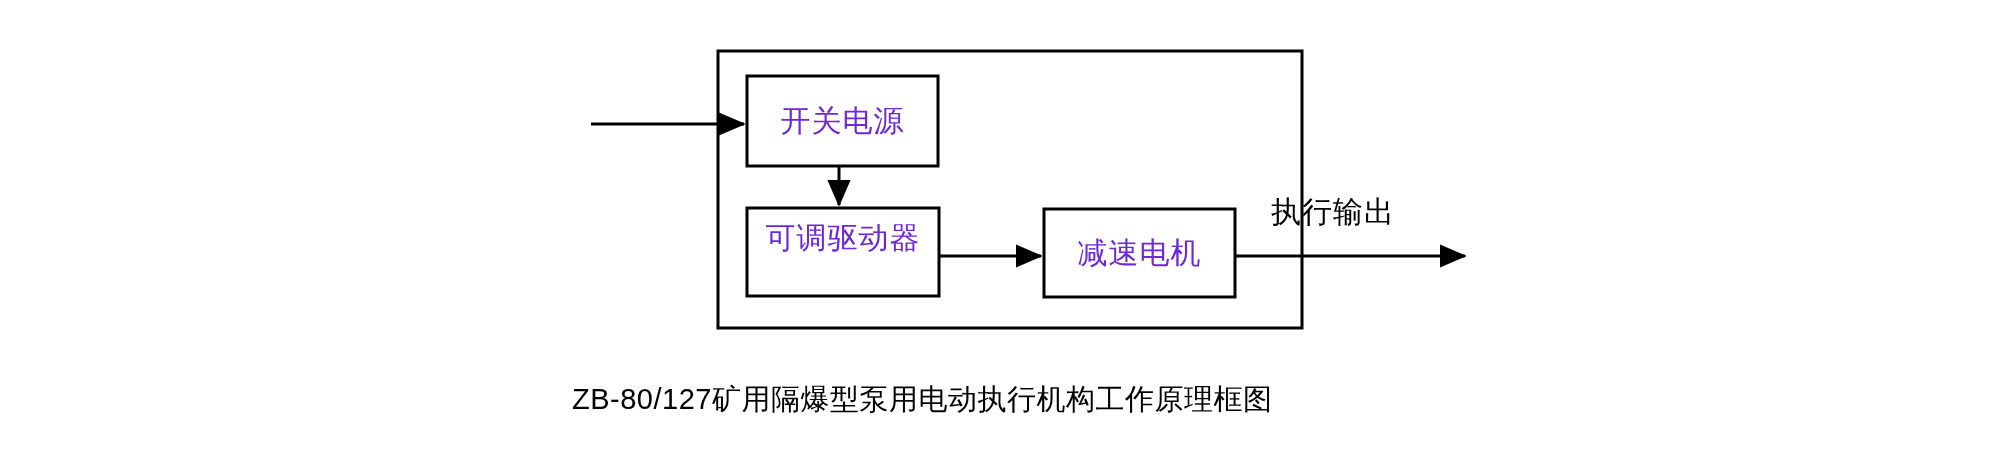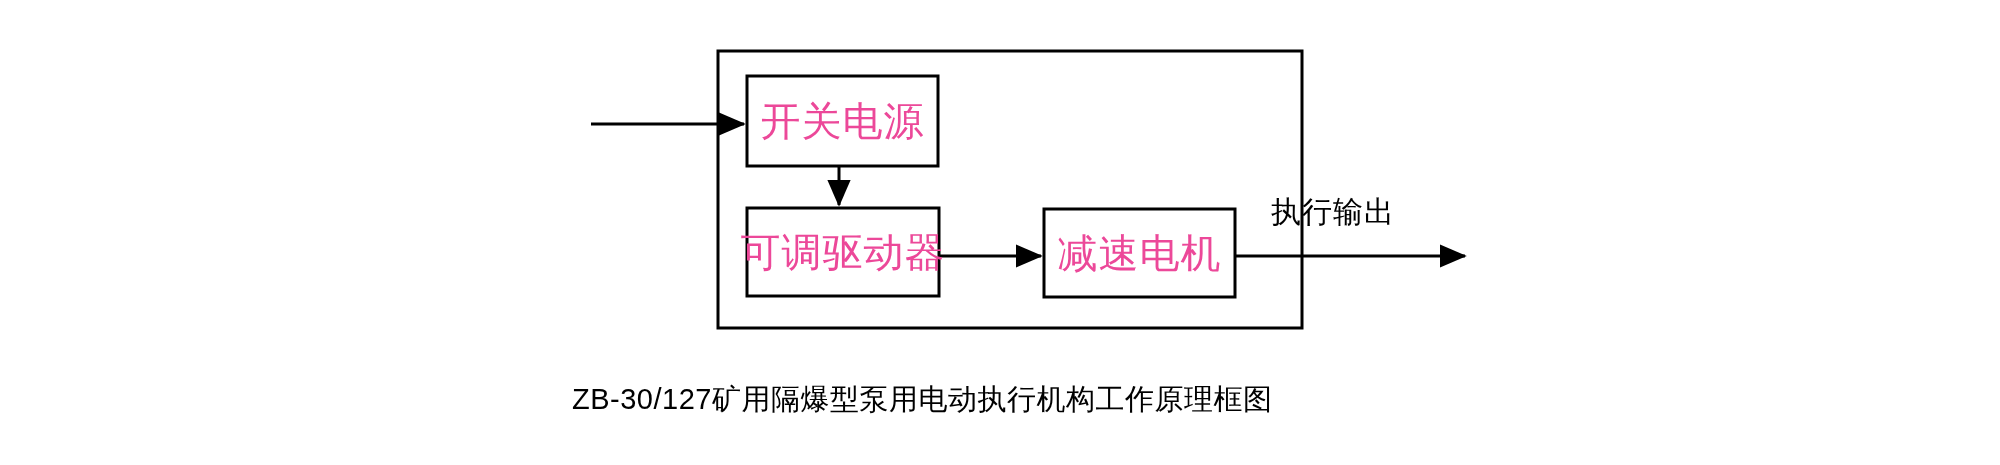--- a/index.html
+++ b/index.html
@@ -20,22 +20,22 @@
     left: 0;
     top: 0;
     width: 2000px;
     height: 465px;
   }
   .box-label {
     position: absolute;
     display: flex;
     align-items: center;
     justify-content: center;
-    font-size: 40px;
-    color: #ec4899;
+    font-size: 30px;
+    color: #6d28d9;
     letter-spacing: 1px;
     white-space: nowrap;
     font-family: Liberation Sans, sans-serif;
   }
   .flow-label {
     position: absolute;
     font-size: 30px;
     color: #000000;
     letter-spacing: 1px;
     white-space: nowrap;
@@ -43,21 +43,21 @@
   }
   .caption {
     position: absolute;
     font-size: 29px;
     color: #000000;
     letter-spacing: 0.5px;
     white-space: nowrap;
     font-family: "Liberation Sans", "DejaVu Sans", sans-serif;
   }
   #box-switching-power { left: 747px; top: 76px; width: 191px; height: 90px; }
-  #box-adjustable-driver { left: 747px; top: 208px; width: 192px; height: 88px; }
+  #box-adjustable-driver { left: 747px; top: 194px; width: 192px; height: 88px; }
   #box-gear-motor { left: 1044px; top: 209px; width: 191px; height: 88px; border-radius: 19px; }
   #label-actuator-output { left: 1271px; top: 192px; }
   #caption-text { left: 572px; top: 380px; }
 </style>
 </head>
 <body>
 
 <div id="canvas">
 
   <svg class="diagram-svg" viewBox="0 0 2000 465">
@@ -85,15 +85,15 @@
   </svg>
 
   <div class="box-label" id="box-switching-power">开关电源</div>
 
   <div class="box-label" id="box-adjustable-driver">可调驱动器</div>
 
   <div class="box-label" id="box-gear-motor">减速电机</div>
 
   <div class="flow-label" id="label-actuator-output">执行输出</div>
 
-  <div class="caption" id="caption-text">ZB-30/127矿用隔爆型泵用电动执行机构工作原理框图</div>
+  <div class="caption" id="caption-text">ZB-80/127矿用隔爆型泵用电动执行机构工作原理框图</div>
 
 </div>
 
 </body></html>

